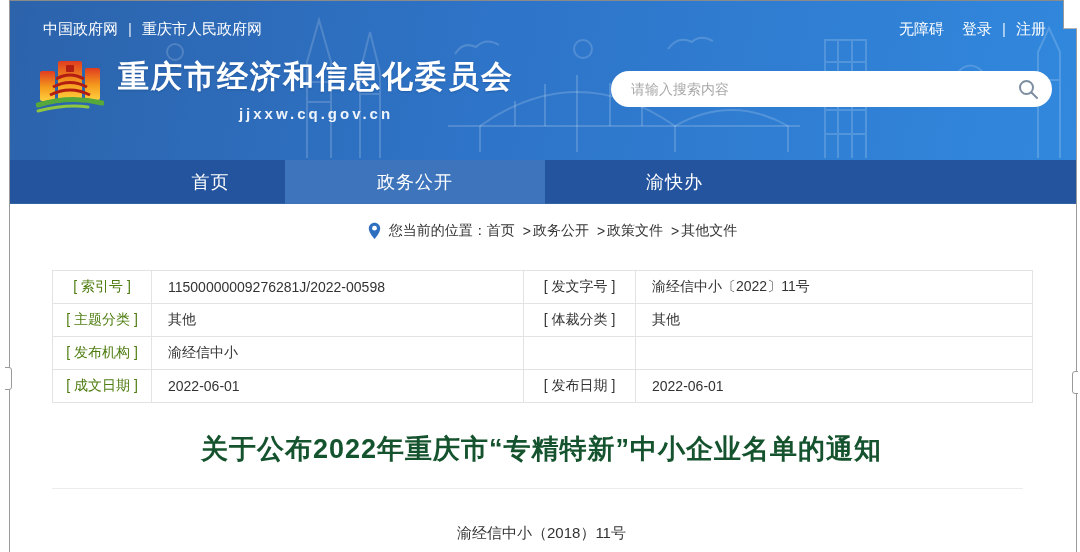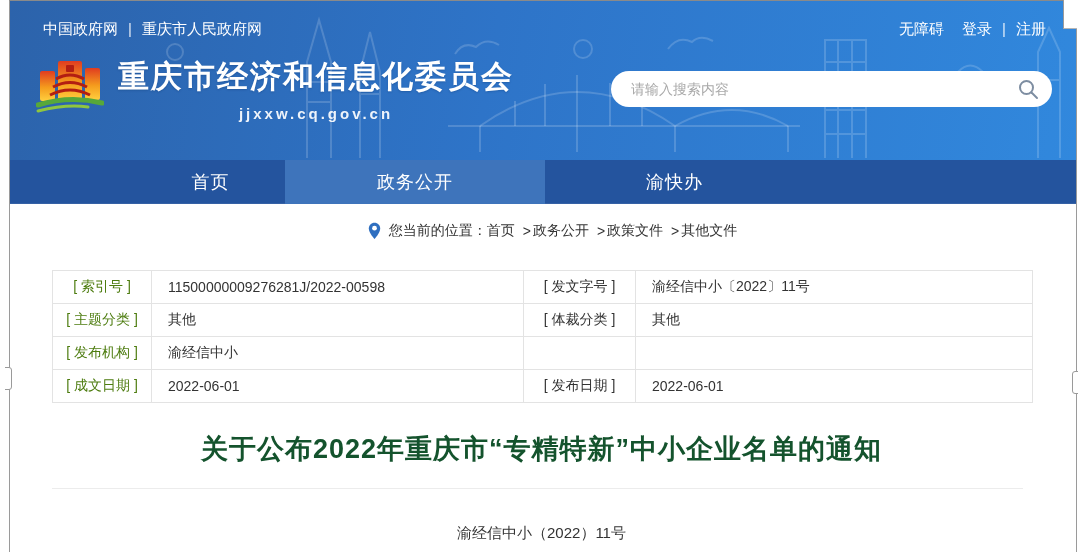--- a/index.html
+++ b/index.html
@@ -214,18 +214,18 @@
       <td class="lbl">[ 成文日期 ]</td>
       <td class="val">2022-06-01</td>
       <td class="lbl2">[ 发布日期 ]</td>
       <td class="val2">2022-06-01</td>
     </tr>
   </tbody>
     </table>
 
   <h1 class="article-title">关于公布2022年重庆市“专精特新”中小企业名单的通知</h1>
   <hr class="title-rule">
-  <div class="doc-number">渝经信中小（2022）11号</div>
+  <div class="doc-number">渝经信中小（2018）11号</div>
 
   <div class="corner-notch"></div>
   <div class="edge-handle left"></div>
   <div class="edge-handle right"></div>
 </div>
 
 </body></html>

